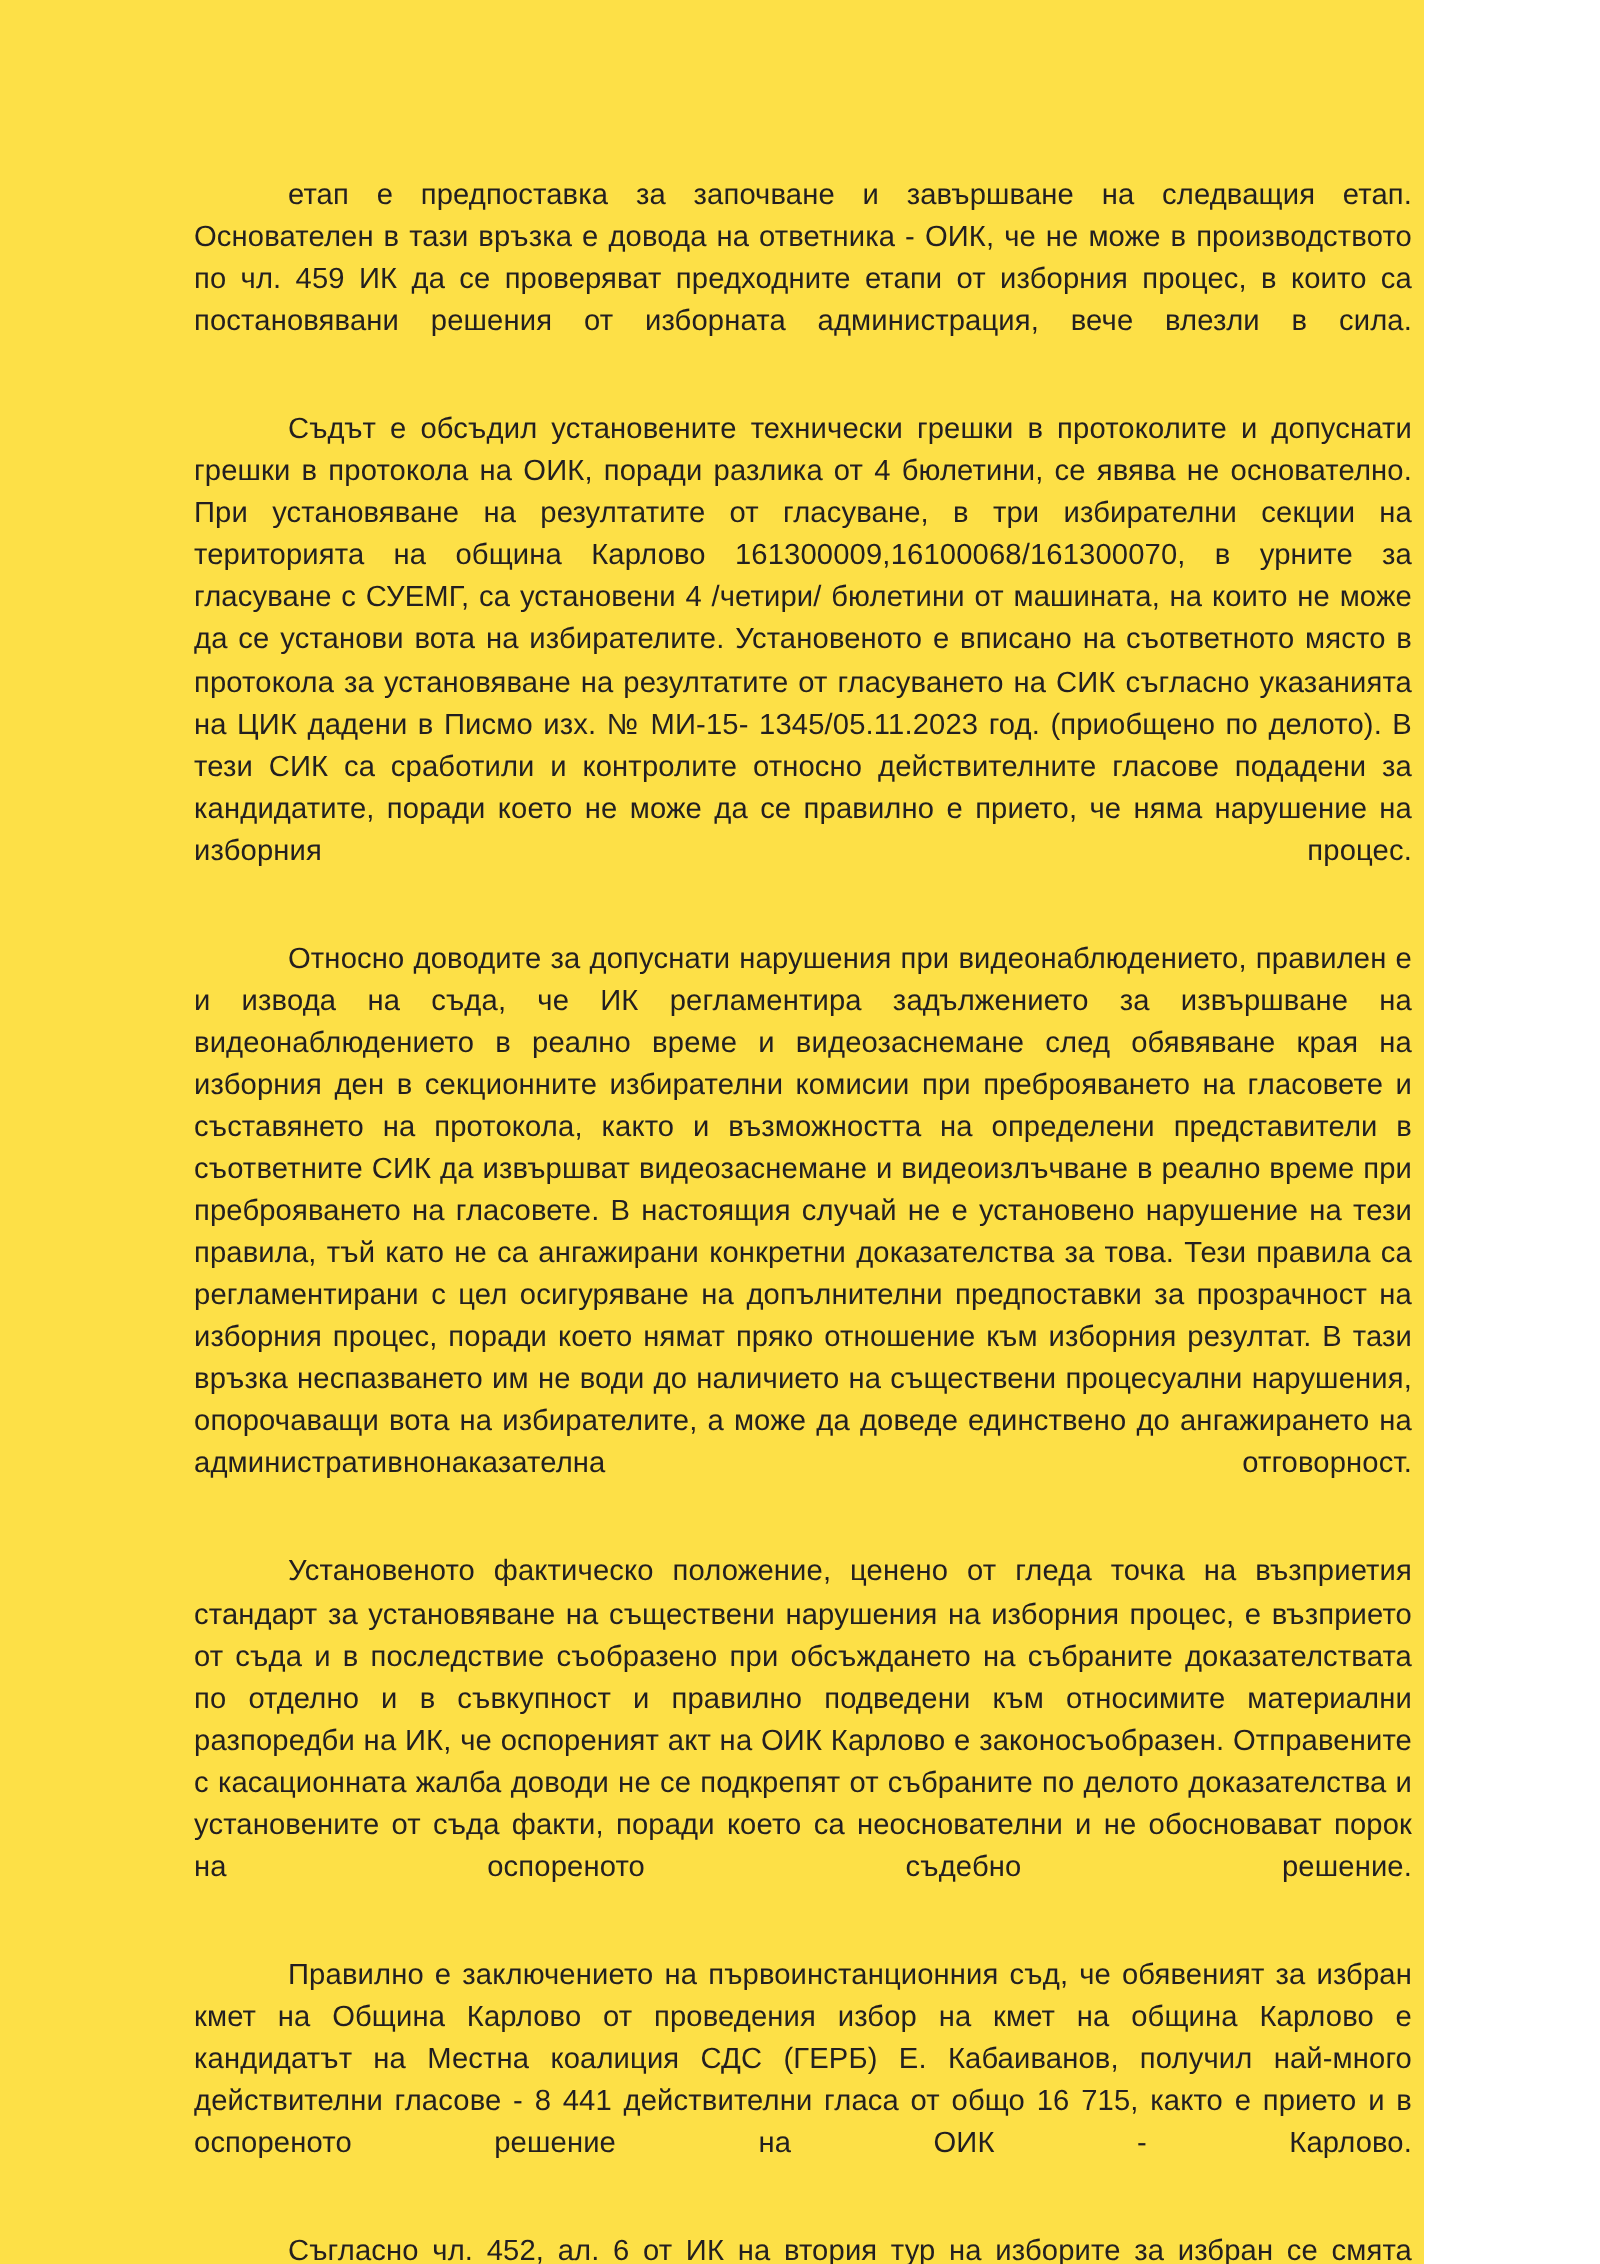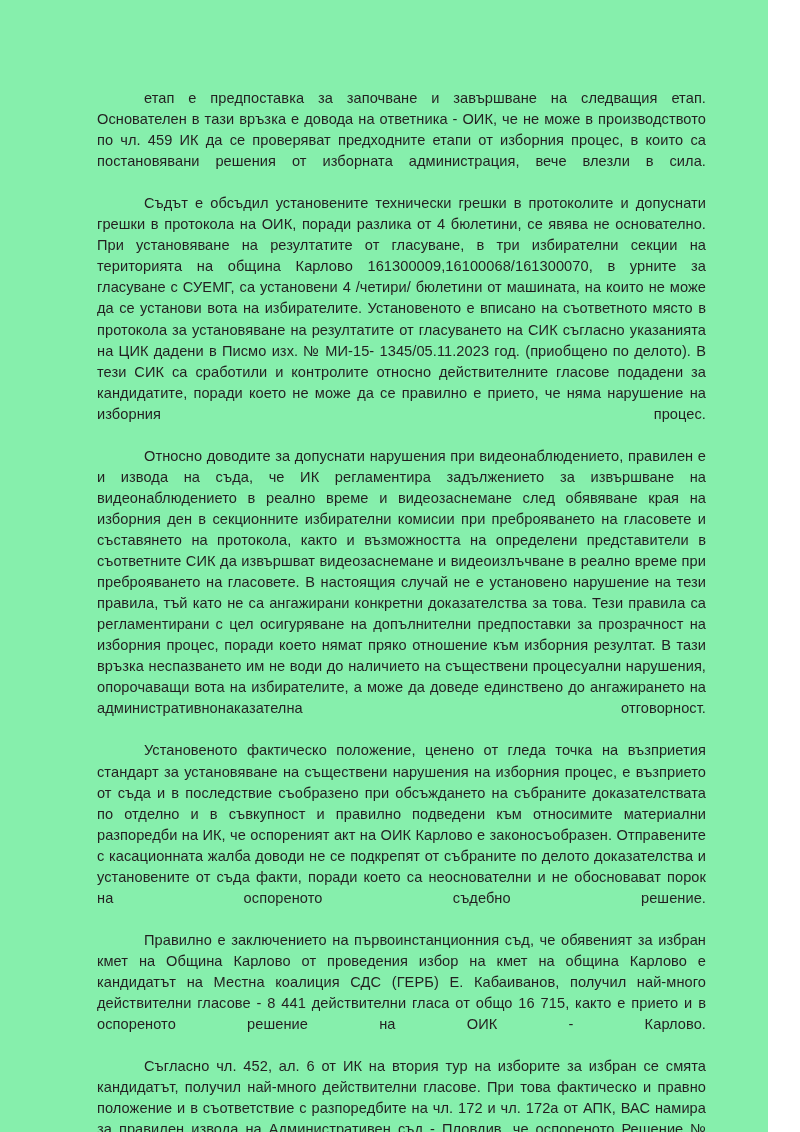--- a/index.html
+++ b/index.html
@@ -6,23 +6,23 @@
   html, body {
     margin: 0;
     padding: 0;
     background: #ffffff;
   }
   body {
     font-family: "Liberation Sans", sans-serif;
   }
   .page {
     position: relative;
-    width: 768px;
+    width: 712px;
     height: 1132px;
-    background: #86efac;
+    background: #fde047;
     overflow: hidden;
     box-sizing: border-box;
   }
   .doc-body {
     position: absolute;
     left: 97px;
     top: 88px;
     width: 609px;
   }
   .para {
@@ -33,21 +33,21 @@
     text-indent: 47px;
     font-size: 14.6px;
     line-height: 21.05px;
     color: #231f20;
     letter-spacing: 0.005em;
     word-spacing: 0.01em;
     hyphens: none;
     -webkit-hyphens: none;
   }
   .para + .para {
-    margin-top: 0px;
+    margin-top: 12px;
   }
   
   .para::after {
     content: "";
     display: inline-block;
     width: 100%;
   }
 </style>
 </head>
 <body>

